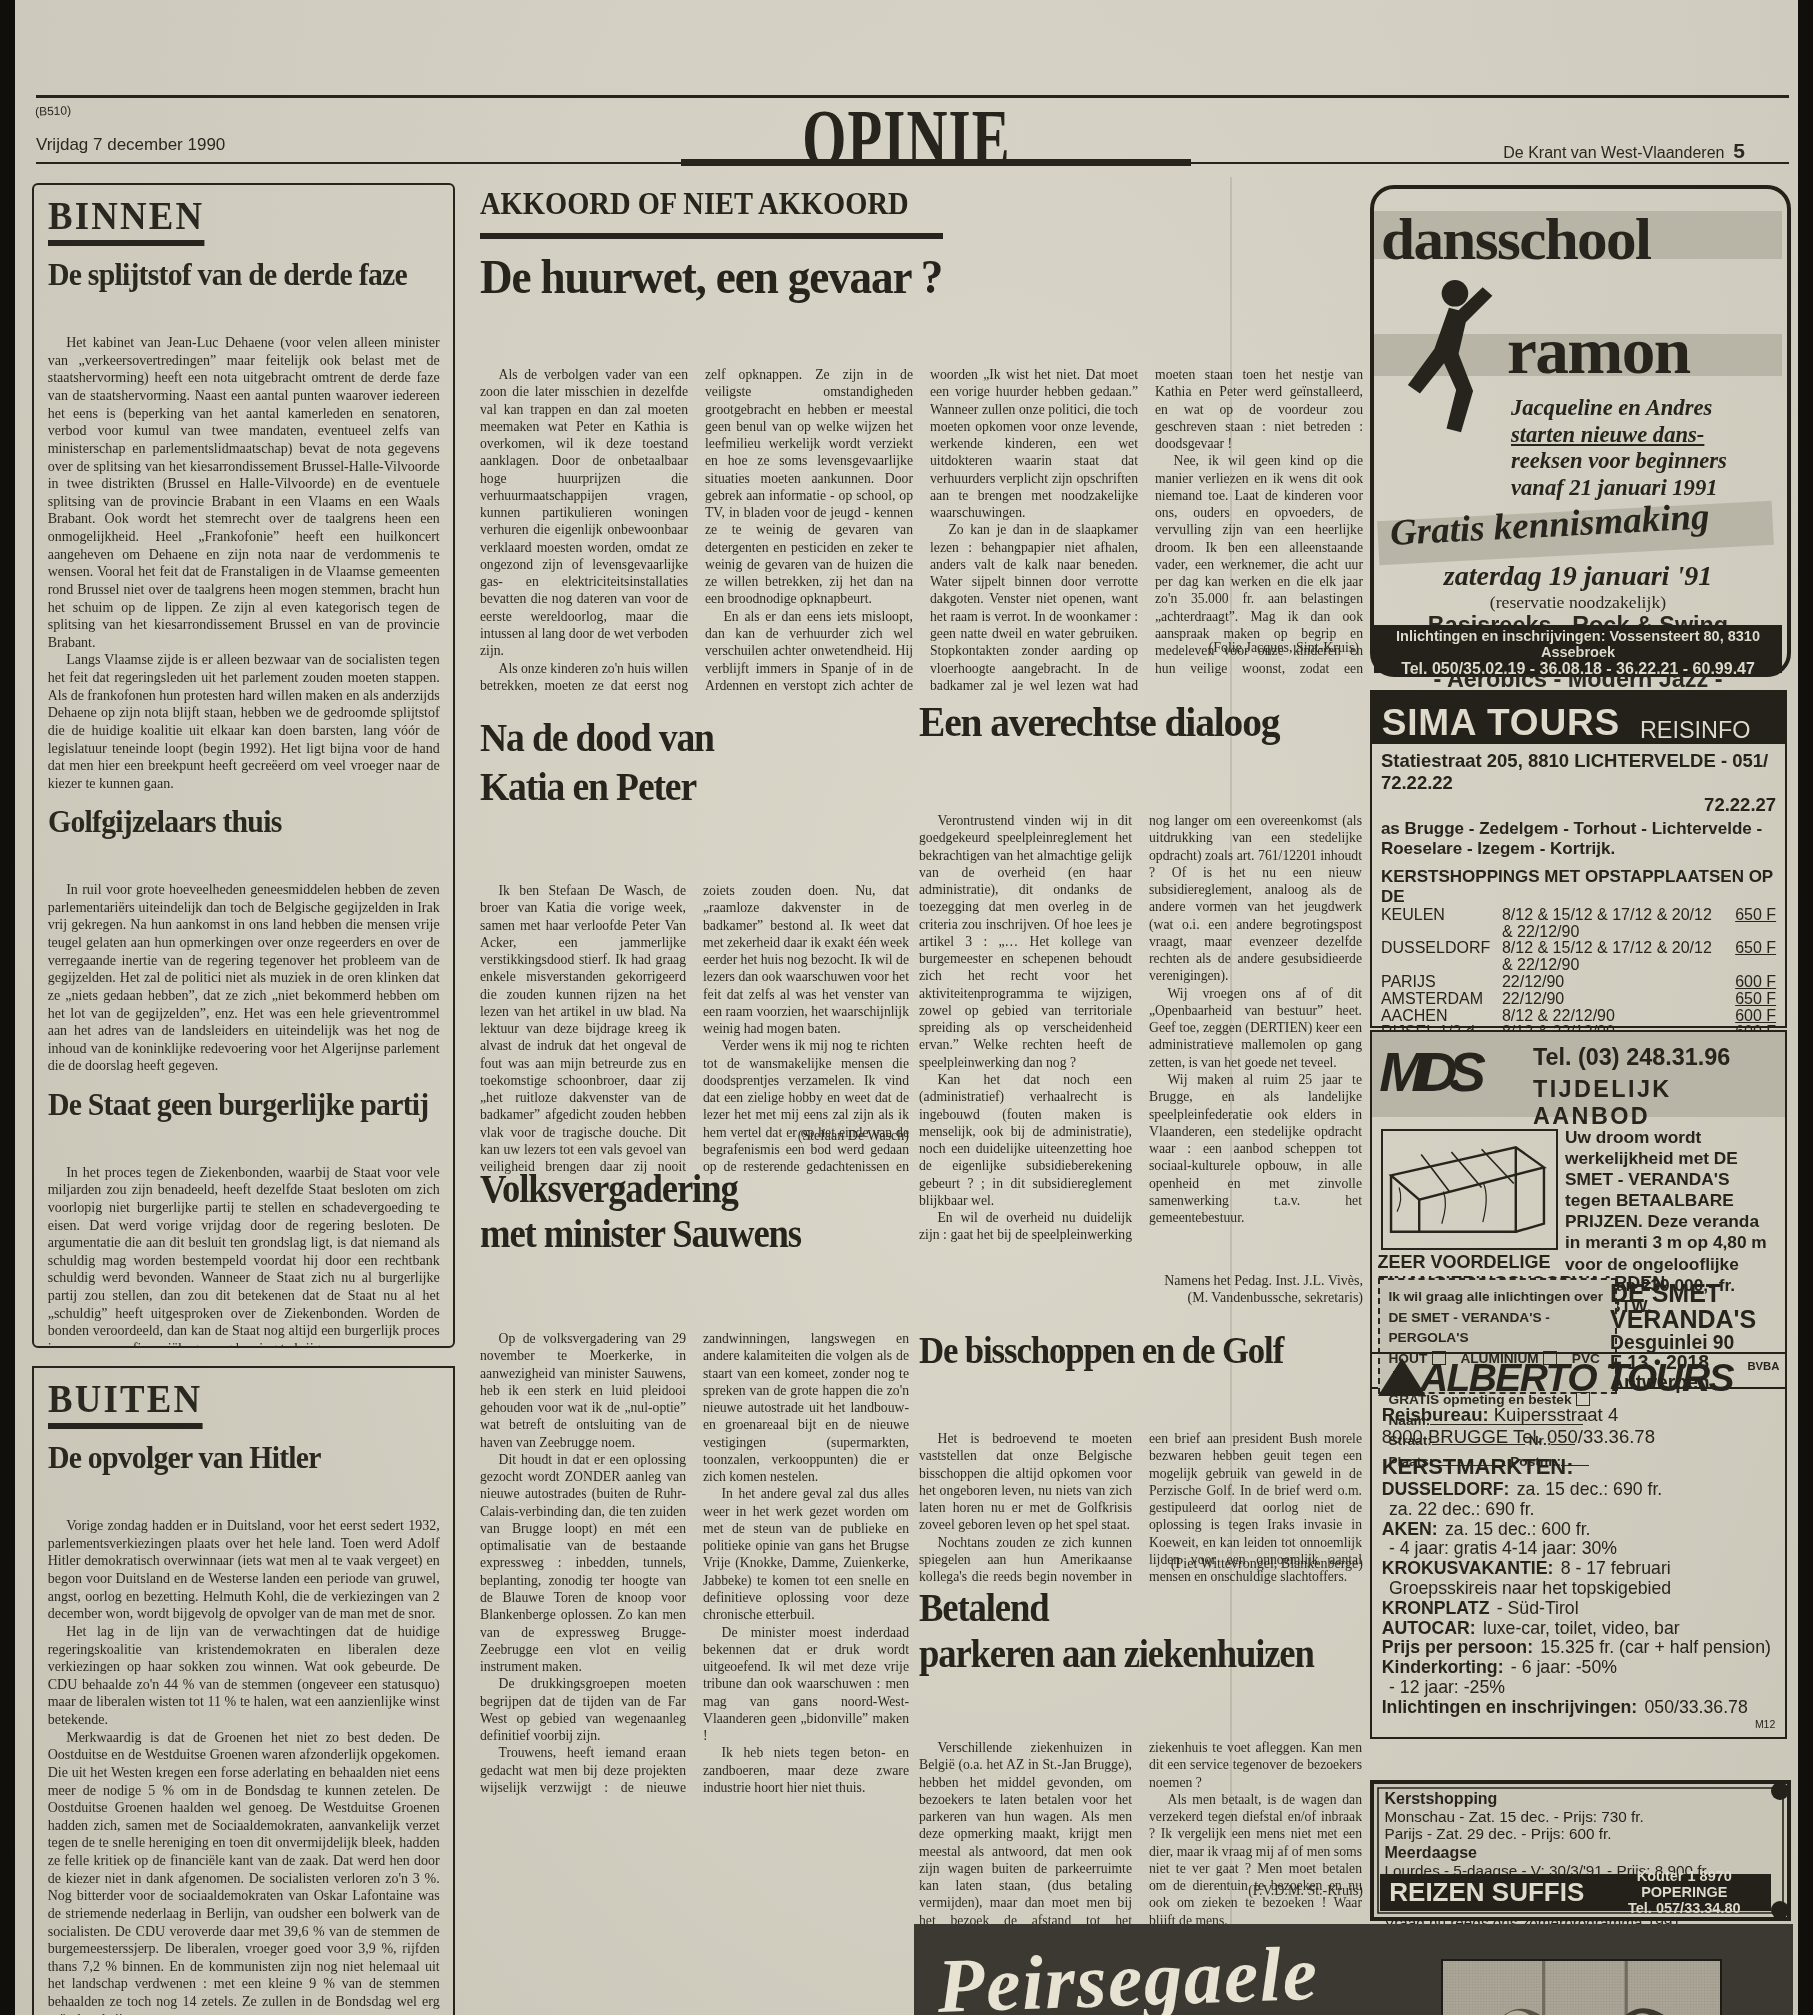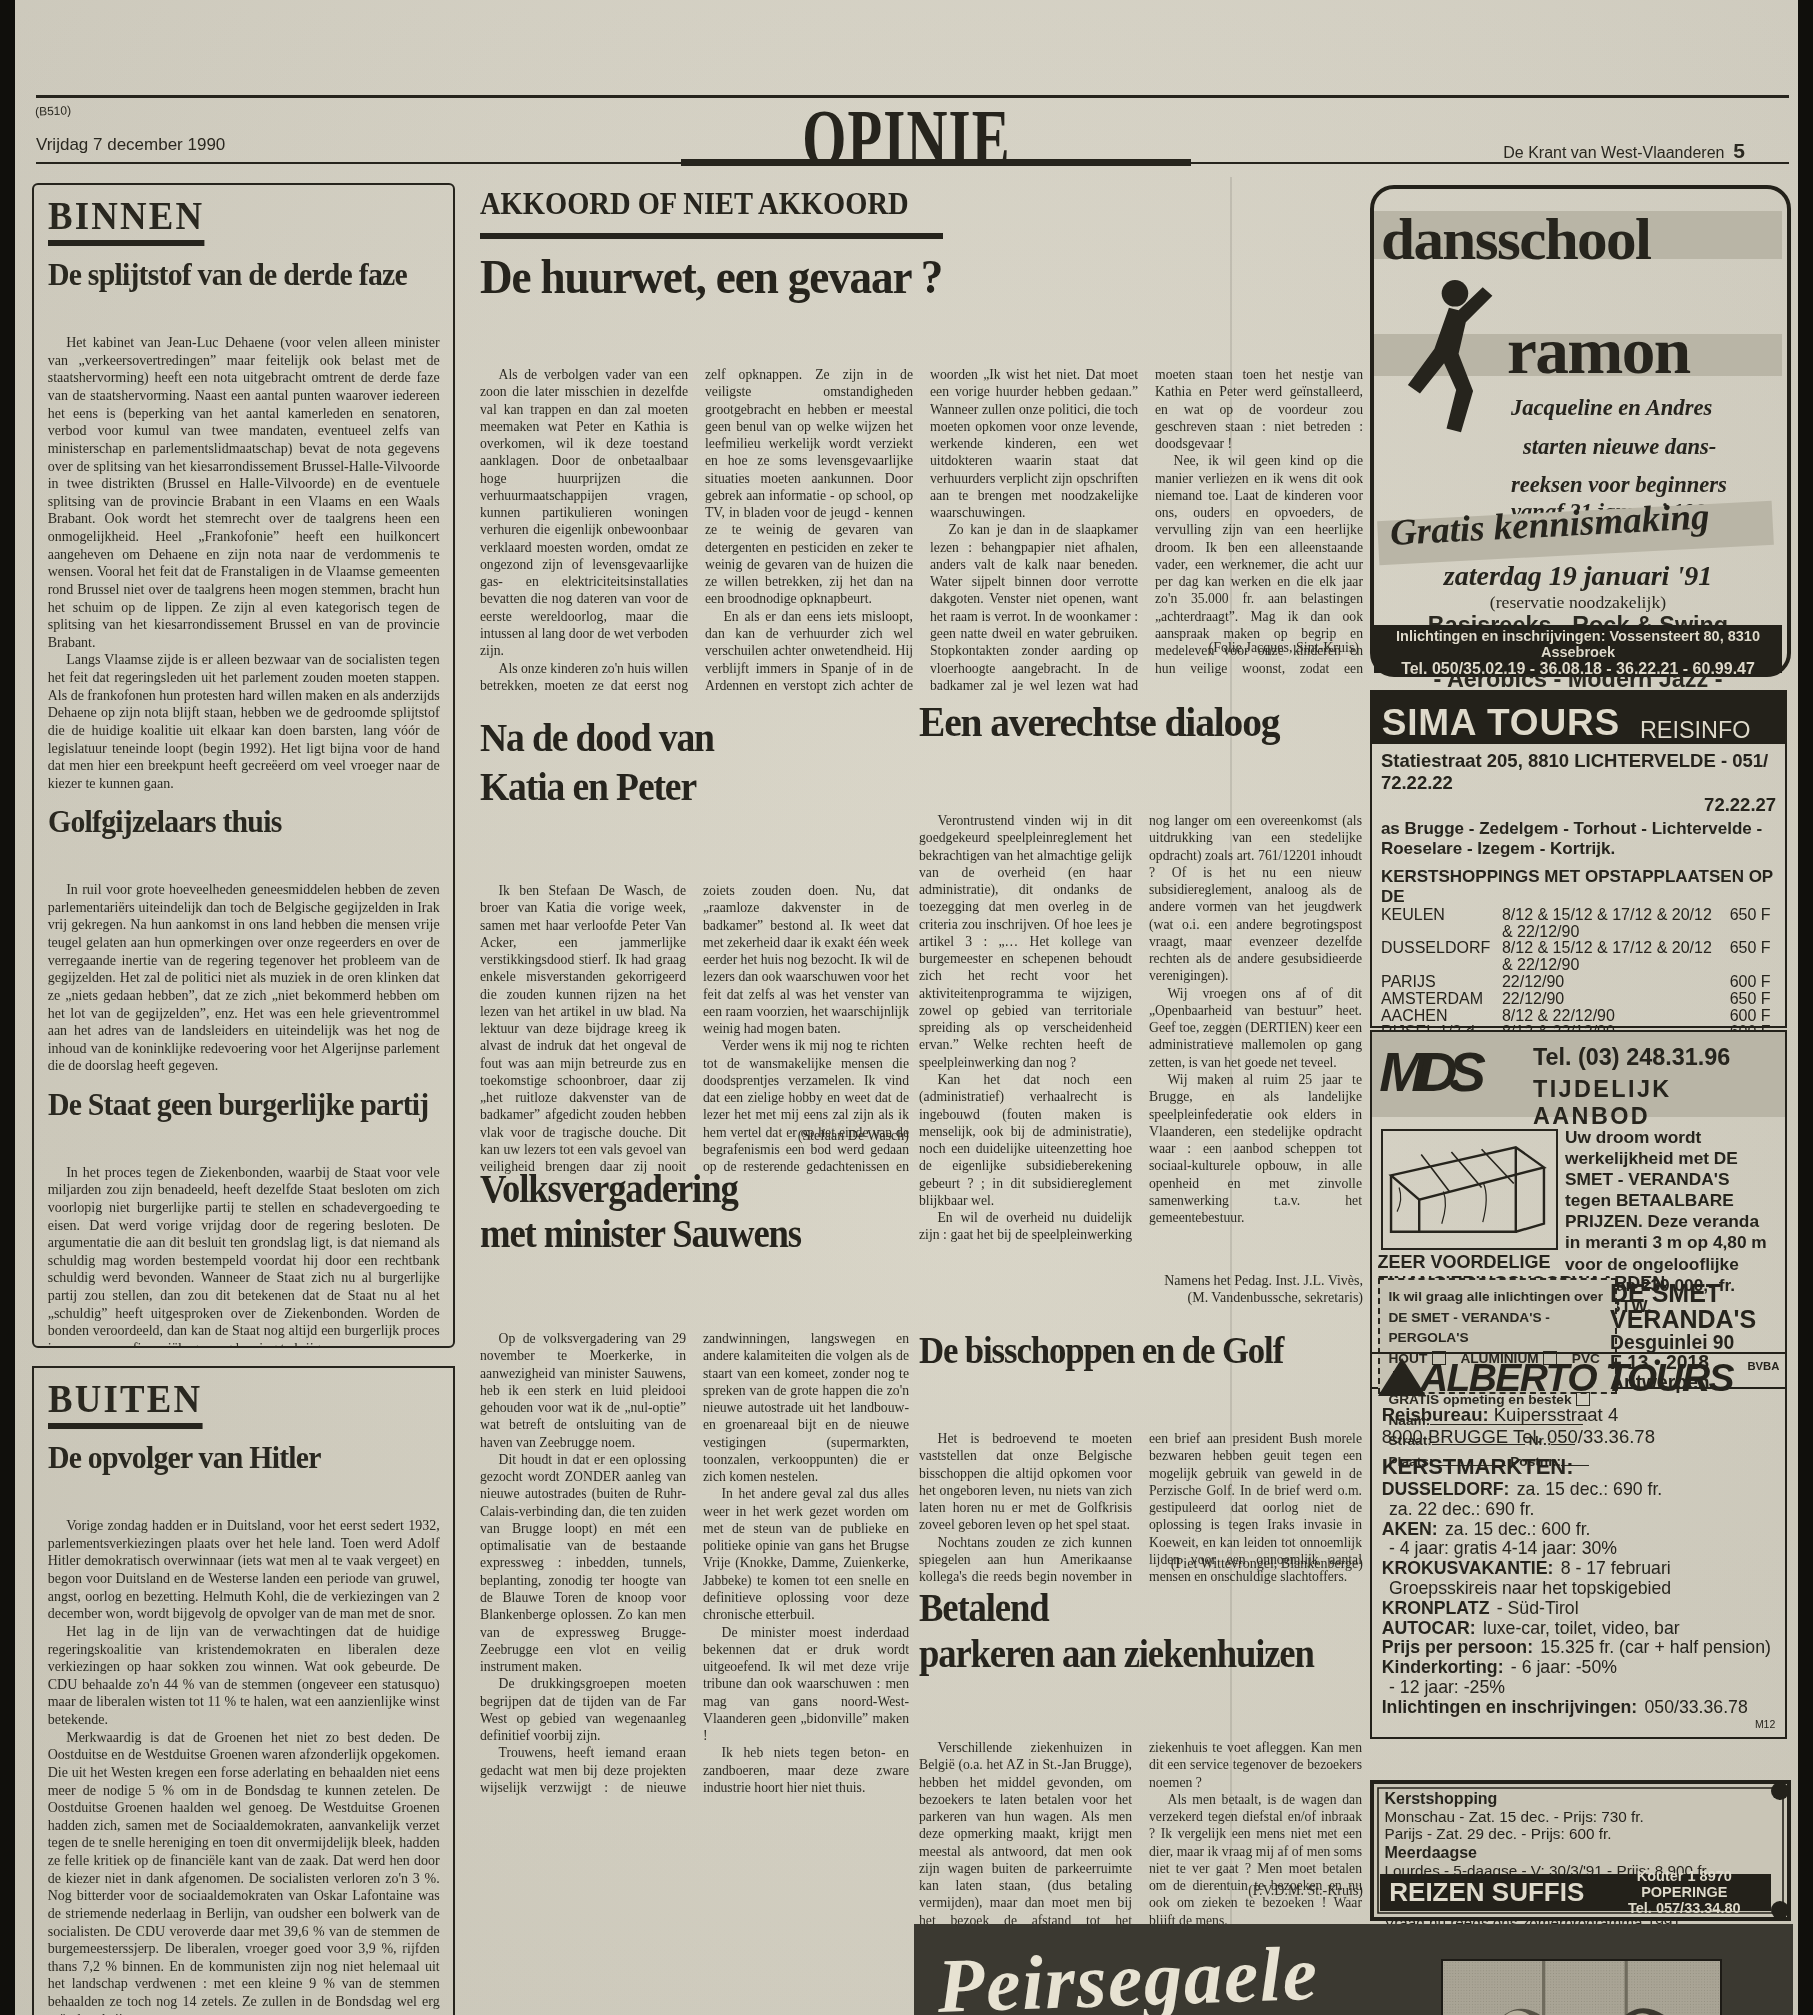--- a/index.html
+++ b/index.html
@@ -36,21 +36,21 @@
   .greyband{background:#b9b5a6;}
   
   .ramon{border-radius:24px;border-width:4px;}
   .ramon .fat{font-weight:bold;letter-spacing:-1.6px;transform:scaleX(1.02);transform-origin:left top;}
   .ramon .it{font-style:italic;font-weight:bold;}
   .gratis{font-style:italic;font-weight:bold;transform:rotate(-3deg);transform-origin:left center;}
   
   .simarow{display:flex;font-size:16px;line-height:1.05;}
   .simarow span:nth-child(1){width:121px;}
   .simarow span:nth-child(2){flex:1;}
-  .simarow span:nth-child(3){width:52px;text-align:center;}
+  .simarow span:nth-child(3){width:52px;text-align:right;text-decoration:underline;}
   
   .alrow{display:flex;font-size:17.7px;line-height:1.12;}
   .alrow span:nth-child(1){font-weight:bold;margin-right:7.3px;white-space:nowrap;}
   
   .coupon{background:#c6c2b3;border:2.4px dashed #2a2820;font-family:"Liberation Sans","DejaVu Sans",sans-serif;
           font-weight:bold;font-size:13.7px;line-height:1.5;padding:7.3px 8.9px;color:#2a2820;}
   .cbx{display:inline-block;width:12px;height:12px;border:1.6px solid #2a2820;vertical-align:-1.6px;margin-left:4.8px;}
   .fill{display:inline-block;border-bottom:1.2px solid #2a2820;height:12px;}
   
   .torn-top{background:#3b3931;
@@ -180,21 +180,21 @@
     <div class="abs greyband" style="left:0;top:22px;width:408px;height:48px;"></div>
     <div class="abs fat ink" style="left:7.3px;top:16px;font-size:60px;">dansschool</div>
     <div class="abs greyband" style="left:0;top:145px;width:408px;height:42px;"></div>
     <svg class="abs" style="left:12px;top:85px;" width="121" height="169" viewBox="0 0 100 140">
       <circle cx="57" cy="16" r="11" fill="#26241d"></circle>
       <path d="M52,28 L40,62 L18,92 L28,99 L48,74 L58,96 L50,128 L62,131 L72,97 L60,66 L66,40 L88,18 L80,11 L60,30 Z" fill="#26241d"></path>
     </svg>
     <div class="abs fat ink" style="left:133px;top:124px;font-size:66px;">ramon</div>
     <div class="abs it ink" style="left:137px;top:206px;font-size:22.6px;line-height:1.18;font-style:italic;font-weight:bold;">
         <p style="margin: 0px;">Jacqueline  en Andres</p>
-        <p style="margin: 12px;">starten nieuwe dans-</p>
+        <p style="margin: 0px; text-decoration: underline;">starten nieuwe dans-</p>
         <p style="margin: 0px;">reeksen voor beginners</p>
         <p style="margin: 0px;">vanaf 21 januari 1991</p>
       </div>
     <div class="abs greyband" style="left:4px;top:322px;width:395px;height:44px;transform:rotate(-3deg);"></div>
     <div class="abs gratis ink" style="left:16px;top:322px;font-size:37px;">Gratis kennismaking</div>
     <div class="abs it ink" style="left:0;top:371px;width:408px;text-align:center;font-size:28px;font-style:italic;font-weight:bold;">zaterdag 19 januari '91</div>
     <div class="abs" style="left:0;top:403px;width:408px;text-align:center;font-size:17.7px;">(reservatie noodzakelijk)</div>
     <div class="abs sans" style="left:0;top:423px;width:408px;text-align:center;font-size:23.4px;font-weight:bold;line-height:1.15;">
         <p style="margin: 0px;">- Basisreeks - Rock &amp; Swing -</p>
         <p style="margin: 0px;">- Funky-Jazz - Klassiek Ballet -</p>

